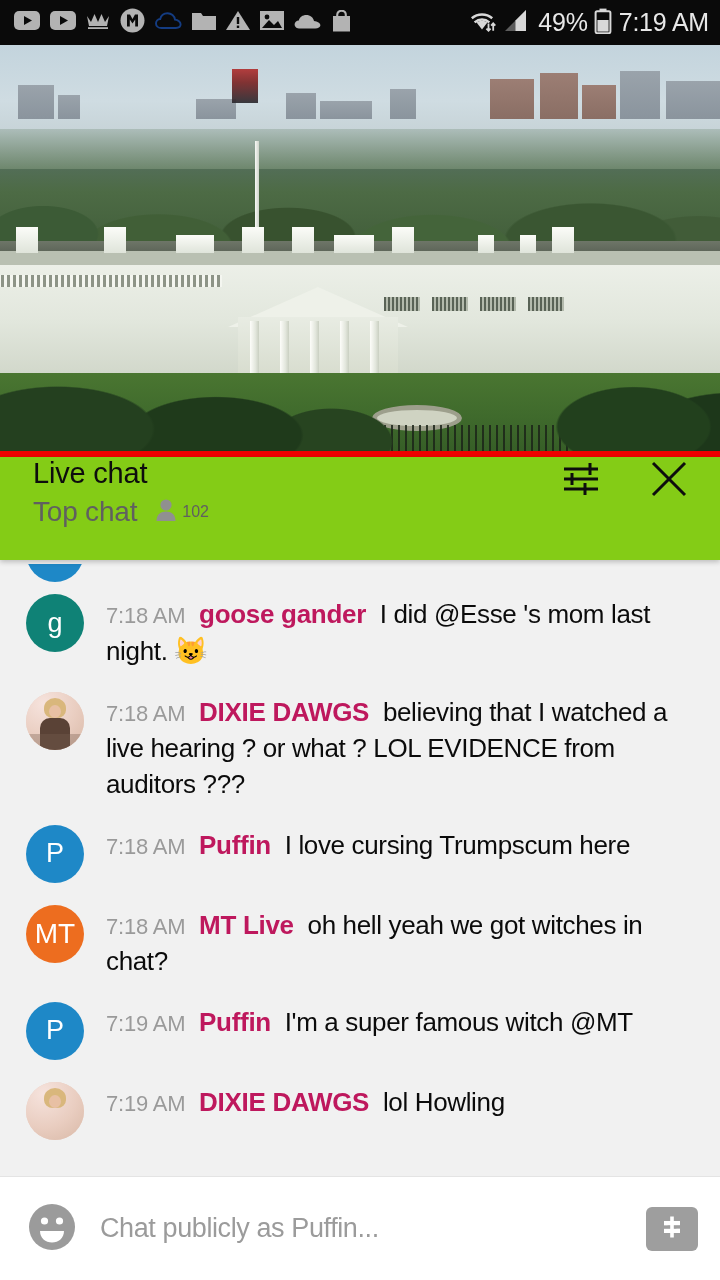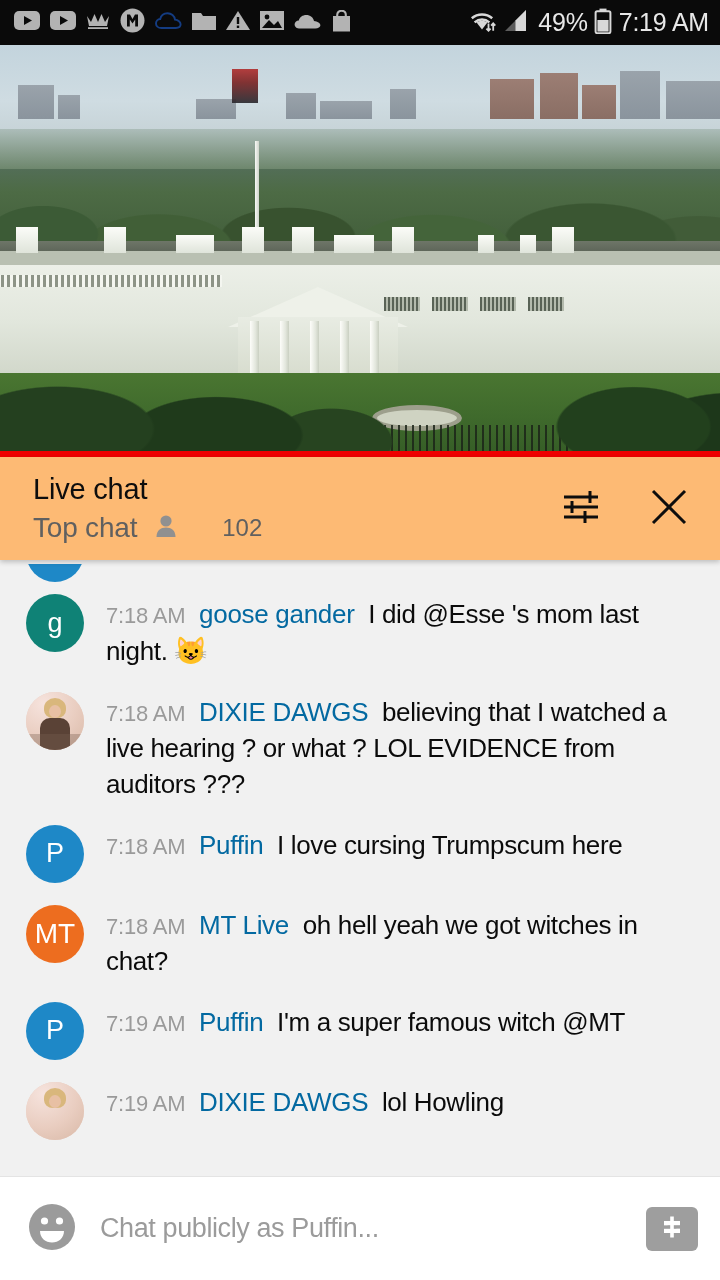--- a/index.html
+++ b/index.html
@@ -182,23 +182,23 @@
     background: rgba(255,255,255,0.25);
   }
   .video-progress-fill {
     position: absolute; left: 0; top: 0; height: 100%; width: 100%;
     background: #ef0000;
   }
 
   
   .chat-header {
     flex: 0 0 103px;
-    background: #fdba74;
-    display: flex;
-    align-items: center;
+    background: #84cc16;
+    display: flex;
+    align-items: flex-start;
     padding: 0 22px 0 33px;
     position: relative;
     z-index: 5;
     box-shadow: 0 2px 5px rgba(0,0,0,0.22);
   }
   .ch-titles { flex: 1 1 auto; }
   .ch-title {
     font-size: 29px;
     color: #0d0d0d;
     line-height: 1.15;
@@ -214,21 +214,21 @@
     font-size: 28px;
     color: #606060;
     letter-spacing: -0.2px;
   }
   .ch-viewers {
     display: flex;
     align-items: center;
     gap: 5px;
     margin-left: 9px;
   }
-  .ch-count { font-size: 24px; color: #606060; margin-left: 40px; }
+  .ch-count { font-size: 16px; color: #606060; }
   .ch-actions { display: flex; align-items: center; gap: 42px; padding-right: 6px; }
   .ch-btn {
     width: 46px; height: 46px;
     display: flex; align-items: center; justify-content: center;
     background: none; border: none; cursor: pointer;
   }
 
   
   .chat-list {
     flex: 1 1 auto;
@@ -299,22 +299,22 @@
     color: #0b0b0b;
     letter-spacing: -0.35px;
     word-wrap: break-word;
   }
   .m-time {
     color: #9a9a9a;
     font-size: 22px;
     letter-spacing: -0.2px;
   }
   .m-author {
-    color: #0369a1;
-    font-weight: normal;
+    color: #be185d;
+    font-weight: bold;
     letter-spacing: -0.3px;
   }
   .m-text { color: #0b0b0b; }
   .m-emoji { font-size: 27px; }
 
   
   .input-bar {
     flex: 0 0 104px;
     background: #ffffff;
     border-top: 1px solid #e4e4e4;

